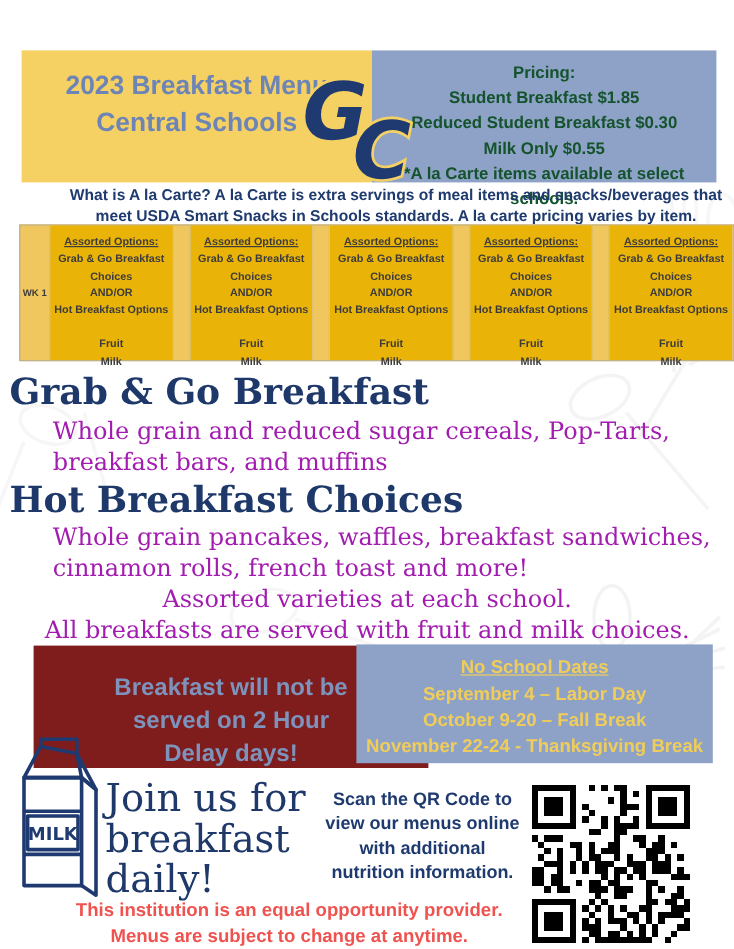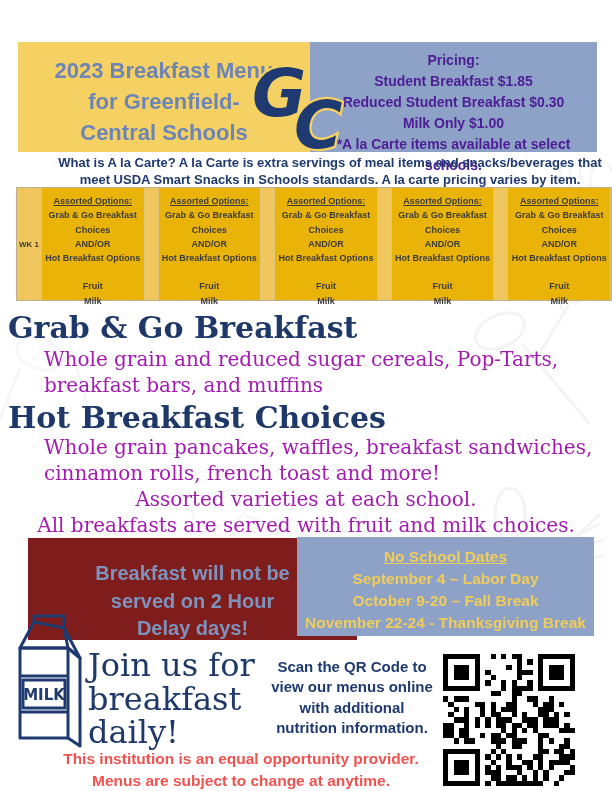--- a/index.html
+++ b/index.html
@@ -3,21 +3,21 @@
 <meta charset="utf-8">
 <style>
   * { margin:0; padding:0; box-sizing:border-box; }
   body { font-family:"Liberation Sans", sans-serif; background:#fff; }
   .page { position:relative; width:612px; height:791px; background:#fff; overflow:hidden; margin:4px auto; }
 
   
   .header-yellow { position:absolute; left:18px; top:38px; width:292px; height:110px; background:#f5d164; z-index:1; }
   .title { padding-top:13px; text-align:center; font-size:22px; font-weight:bold; color:#6d84b6; line-height:1.42; }
   .header-blue { position:absolute; left:310px; top:38px; width:287px; height:110px; background:#8da2c6; z-index:1; }
-  .pricing { padding-top:8px; text-align:center; font-size:14px; font-weight:bold; color:#4c1d95; line-height:1.5; }
+  .pricing { padding-top:8px; text-align:center; font-size:14px; font-weight:bold; color:#14532d; line-height:1.5; }
   .pricing div { white-space:nowrap; }
   .pricing .wrapline { white-space:normal; padding:0 26px; }
   .logo { position:absolute; left:248px; top:46px; width:130px; height:104px; z-index:3; }
 
   
   .alacarte { position:absolute; left:0; top:151px; width:612px; text-align:center; font-size:13px; font-weight:bold; color:#1f3a6e; line-height:1.3; z-index:1;padding-left:48px; }
   .alacarte div { white-space:nowrap; }
 
   
   .week-table { position:absolute; left:16px; top:183px; width:596px; height:114px; background:#f0c75e; border:1px solid #bdb08a; display:flex; z-index:1; }
@@ -82,31 +82,30 @@
   </svg>
   <svg class="wm" style="left:540px; top:150px; width:80px; height:140px;" viewBox="0 0 80 140" fill="none" stroke="#f0f0f0" stroke-width="3">
     <path d="M20 10 v30 M30 10 v30 M40 10 v30 M20 40 q10 10 10 20 v70"></path>
     <ellipse cx="62" cy="28" rx="12" ry="20"></ellipse>
     <line x1="62" y1="48" x2="62" y2="130"></line>
   </svg>
 
   <div class="header-yellow">
     <div class="title">
       <div>2023 Breakfast Menu</div>
-      <div>for Greenfield-</div>
       <div>Central Schools</div>
     </div>
   </div>
 
   <div class="header-blue">
     <div class="pricing">
       <div>Pricing:</div>
       <div>Student Breakfast $1.85</div>
       <div>Reduced Student Breakfast $0.30</div>
-      <div>Milk Only $1.00</div>
+      <div>Milk Only $0.55</div>
       <div class="wrapline">*A la Carte items available at select schools.</div>
     </div>
   </div>
 
   <svg class="logo" viewBox="0 0 130 104">
     <text x="4" y="66" font-family="DejaVu Sans, sans-serif" font-size="66" font-weight="bold" font-style="italic" fill="#1e3a70" stroke="#f5d164" stroke-width="4.5" paint-order="stroke">G</text>
     <text x="46" y="98" font-family="DejaVu Sans, sans-serif" font-size="66" font-weight="bold" font-style="italic" fill="#1e3a70" stroke="#f5d164" stroke-width="4.5" paint-order="stroke">C</text>
   </svg>
 
   <div class="alacarte">

